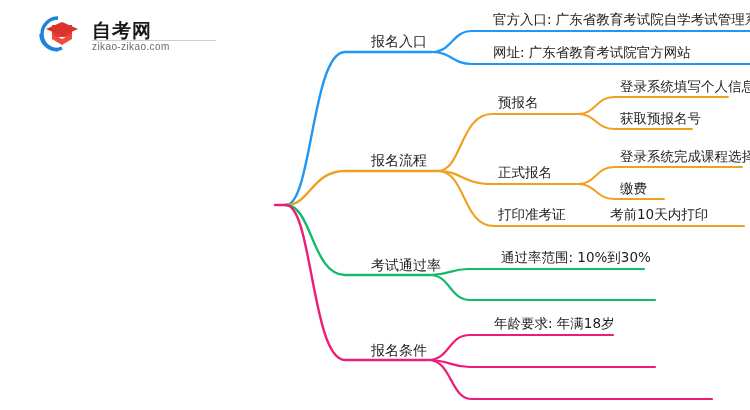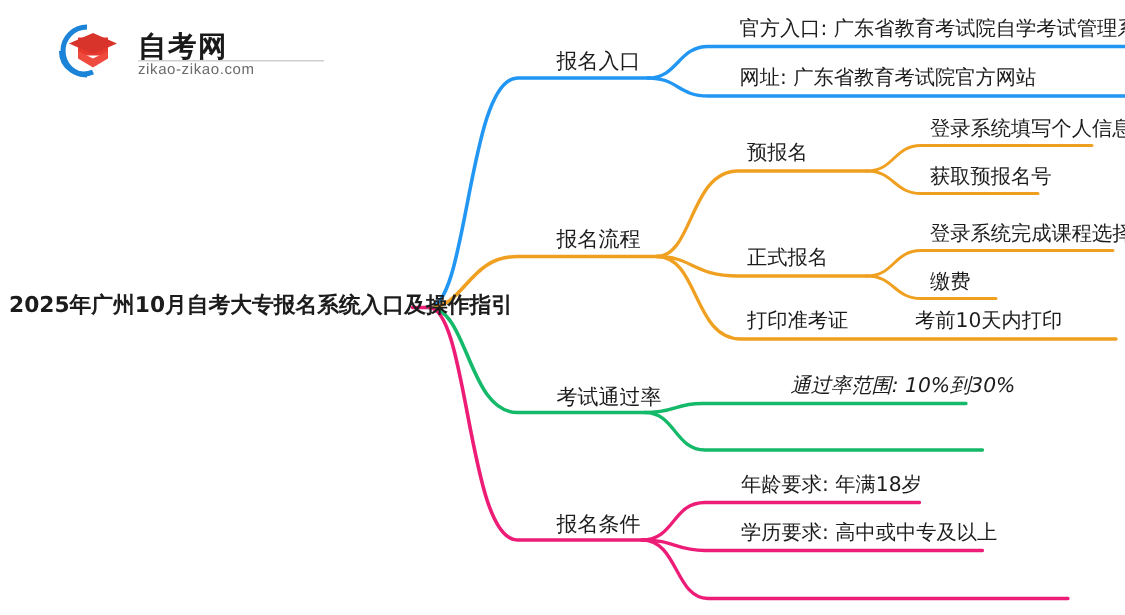--- a/index.html
+++ b/index.html
@@ -91,38 +91,36 @@
     <path d="M286 205 C 312 205, 312 275, 345 275 L 430 275" stroke="#15b96a" stroke-width="2.4"></path>
     <path d="M430 275 C 450 275, 450 269, 468 269 L 644 269" stroke="#15b96a" stroke-width="2.2"></path>
     <path d="M430 275 C 450 275, 450 300, 470 300 L 655 300" stroke="#15b96a" stroke-width="2.2"></path>
 
     <path d="M286 205 C 312 205, 312 360, 345 360 L 428 360" stroke="#ec1c77" stroke-width="2.4"></path>
     <path d="M428 360 C 450 360, 448 335, 470 335 L 613 335" stroke="#ec1c77" stroke-width="2.2"></path>
     <path d="M428 360 C 450 360, 450 367, 470 367 L 655 367" stroke="#ec1c77" stroke-width="2.2"></path>
     <path d="M428 360 C 452 360, 450 399, 472 399 L 712 399" stroke="#ec1c77" stroke-width="2.2"></path>
   </svg>
 
-  <div class="node root">2025年广州10月自考大专报名系统入口及操作指引</div>
 
   <div class="node lvl1" style="left:371px; top:34px;">报名入口</div>
   <div class="node lvl1" style="left:371px; top:153px;">报名流程</div>
   <div class="node lvl1" style="left:371px; top:258px;">考试通过率</div>
   <div class="node lvl1" style="left:371px; top:343px;">报名条件</div>
 
   <div class="node lvl2" style="left:493px; top:13px;">官方入口: 广东省教育考试院自学考试管理系统</div>
   <div class="node lvl2" style="left:493px; top:46px;">网址: 广东省教育考试院官方网站</div>
 
   <div class="node lvl2" style="left:498px; top:96px;">预报名</div>
   <div class="node lvl2" style="left:498px; top:166px;">正式报名</div>
   <div class="node lvl2" style="left:498px; top:208px;">打印准考证</div>
 
   <div class="node lvl3" style="left:620px; top:80px;">登录系统填写个人信息</div>
   <div class="node lvl3" style="left:620px; top:112px;">获取预报名号</div>
   <div class="node lvl3" style="left:620px; top:150px;">登录系统完成课程选择</div>
   <div class="node lvl3" style="left:620px; top:182px;">缴费</div>
   <div class="node lvl3" style="left:610px; top:208px;">考前10天内打印</div>
 
-  <div class="node lvl2" style="left:527px; top:251px;font-style:italic;">通过率范围: 10%到30%</div>
+  <div class="node lvl2" style="left:501px; top:251px;">通过率范围: 10%到30%</div>
 
   <div class="node lvl2" style="left:494px; top:317px;">年龄要求: 年满18岁</div>
-  <div class="node lvl2" style="left:494px; top:349px;">学历要求: 高中或中专及以上</div>
 
 </div>
 
 </body></html>

